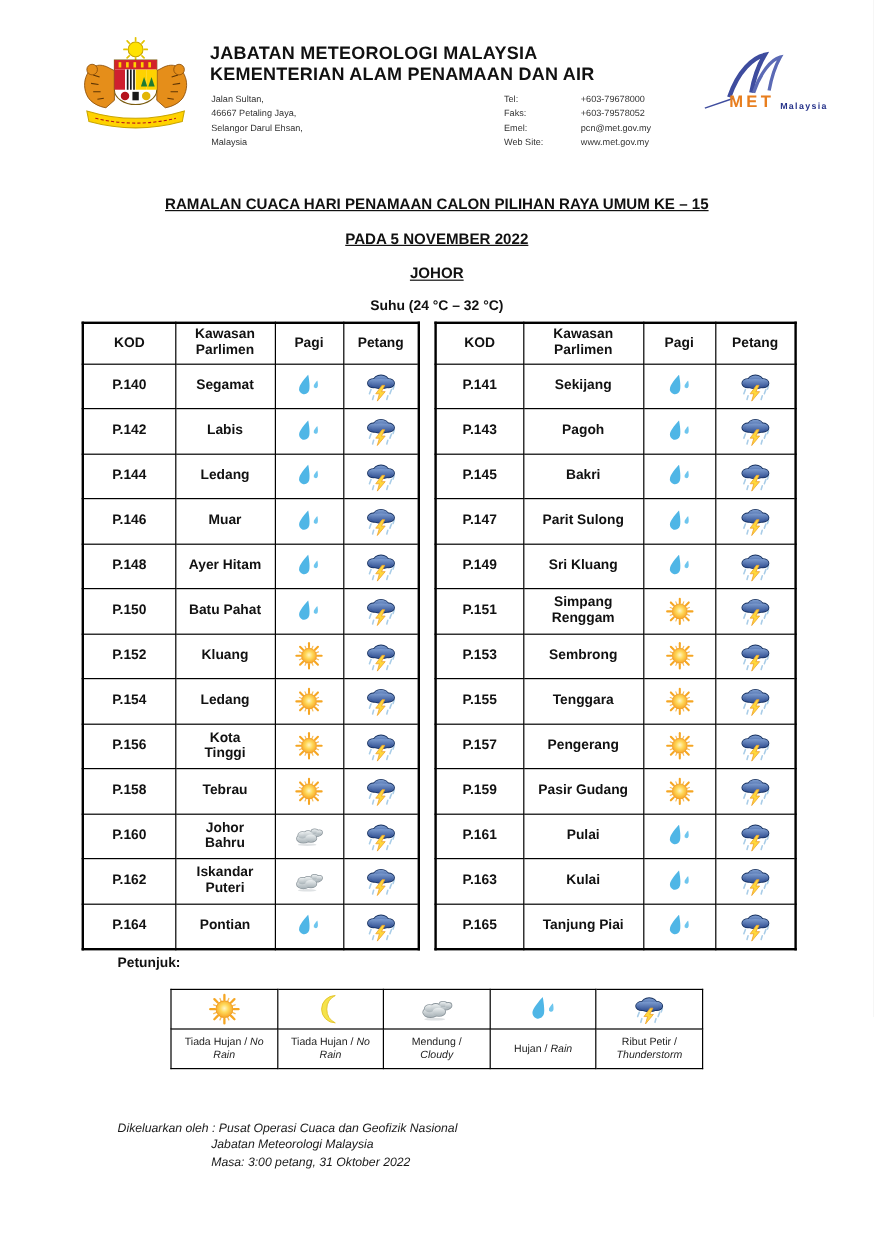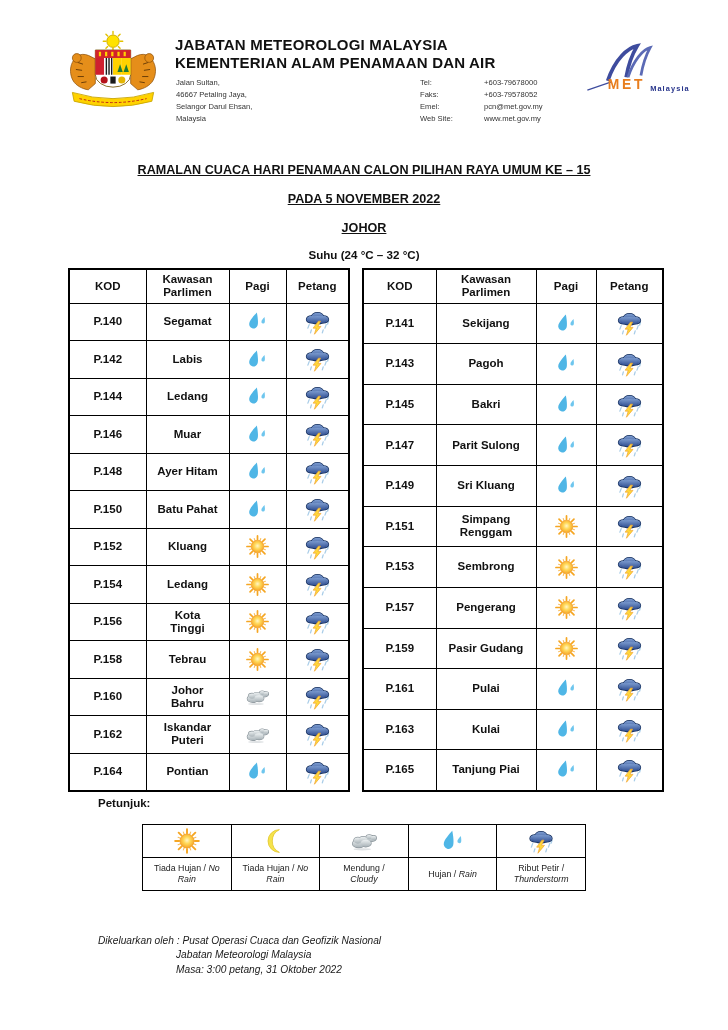--- a/index.html
+++ b/index.html
@@ -481,20 +481,30 @@
             <td>P.153</td>
             <td>Sembrong</td>
             <td><svg viewBox="0 0 32 32" class="wicon w-pagi">
                 <use href="#sym-sun"></use>
               </svg></td>
             <td><svg viewBox="0 0 32 32" class="wicon w-petang">
                 <use href="#sym-thunderstorm"></use>
               </svg></td>
           </tr>
           <tr>
+            <td>P.155</td>
+            <td>Tenggara</td>
+            <td><svg viewBox="0 0 32 32" class="wicon w-pagi">
+                <use href="#sym-sun"></use>
+              </svg></td>
+            <td><svg viewBox="0 0 32 32" class="wicon w-petang">
+                <use href="#sym-thunderstorm"></use>
+              </svg></td>
+          </tr>
+          <tr>
             <td>P.157</td>
             <td>Pengerang</td>
             <td><svg viewBox="0 0 32 32" class="wicon w-pagi">
                 <use href="#sym-sun"></use>
               </svg></td>
             <td><svg viewBox="0 0 32 32" class="wicon w-petang">
                 <use href="#sym-thunderstorm"></use>
               </svg></td>
           </tr>
           <tr>

